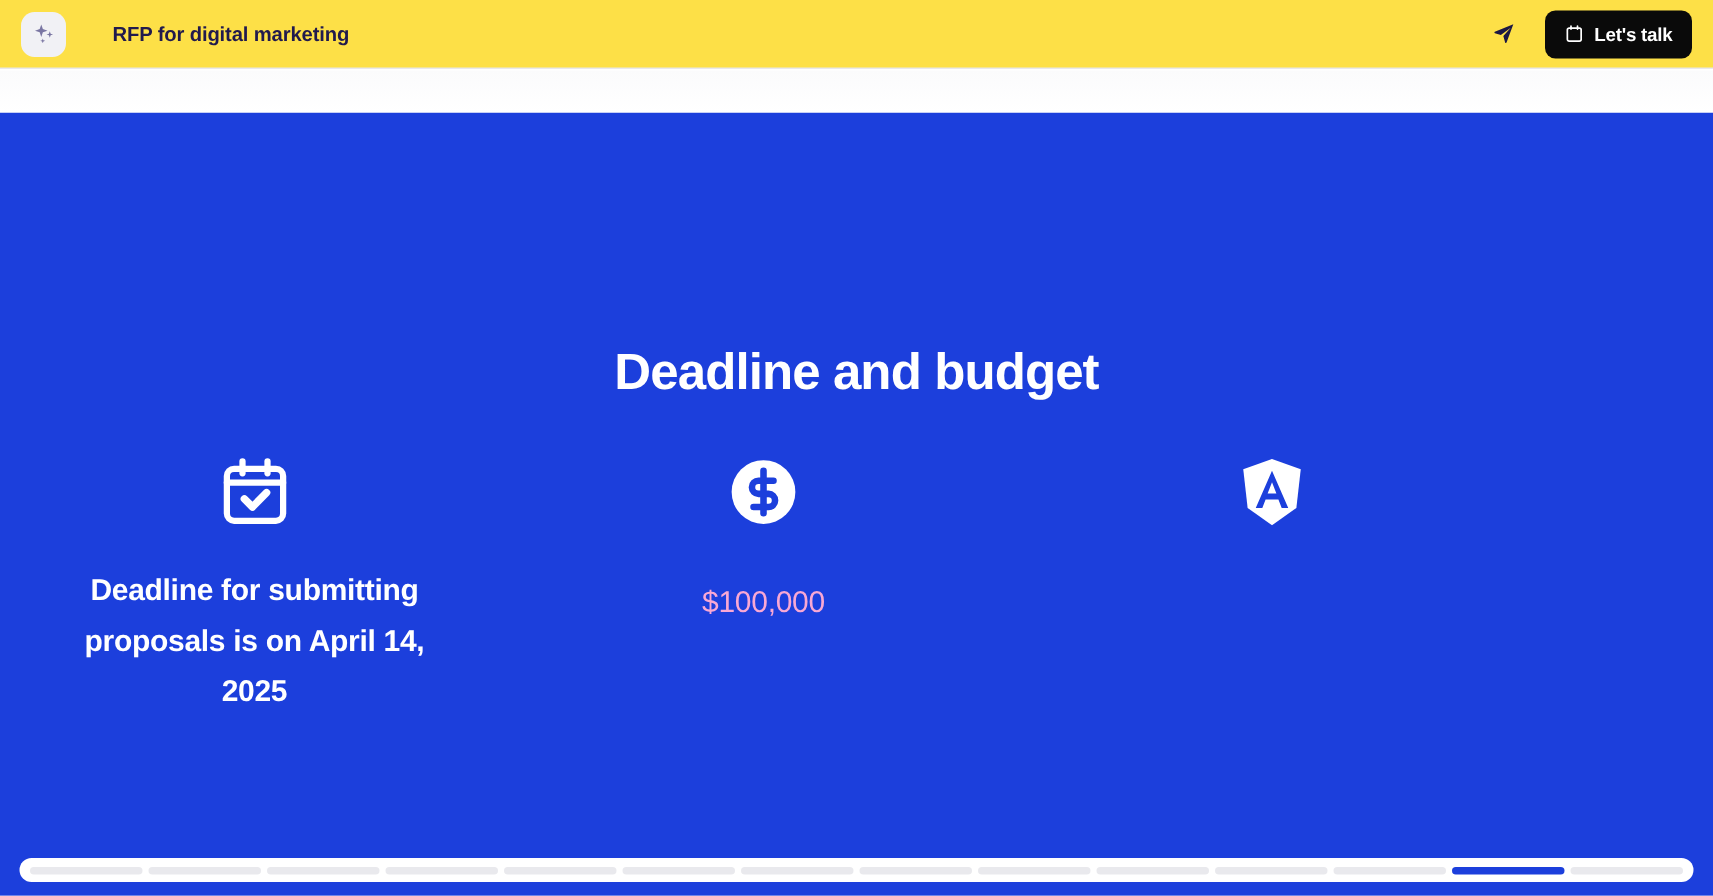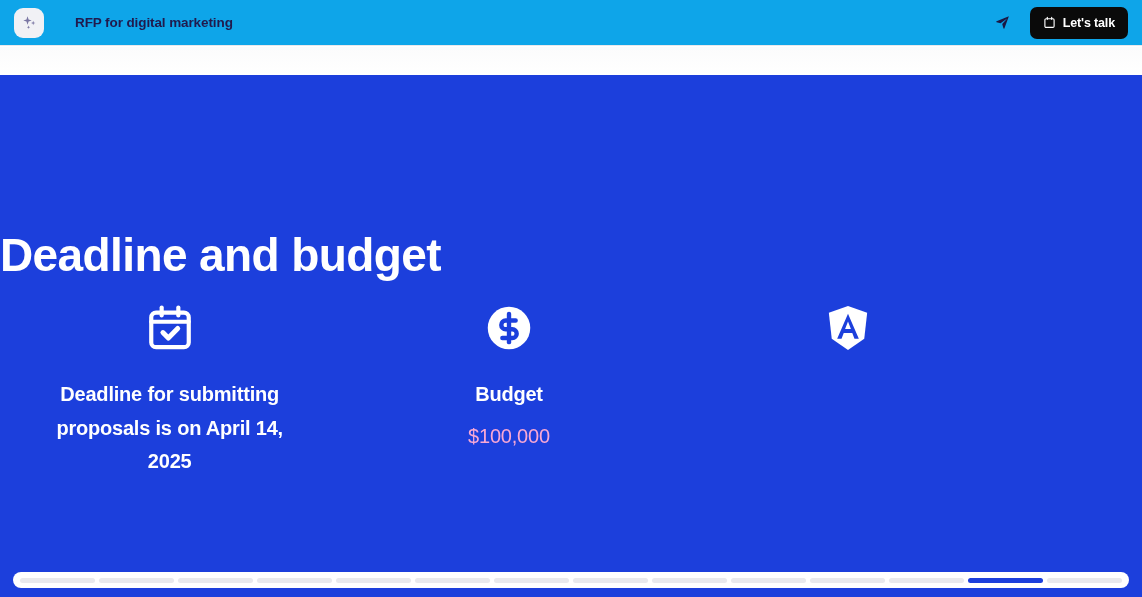--- a/index.html
+++ b/index.html
@@ -15,21 +15,21 @@
     background: #ffffff;
     position: relative;
   }
 
   
   .topbar {
     position: absolute;
     top: 0; left: 0;
     width: 1142px;
     height: 46px;
-    background: #0ea5e9;
+    background: #fde047;
     display: flex;
     align-items: center;
     padding: 0 14px;
     border-bottom: 1px solid #e8e8ec;
     z-index: 5;
   }
 
   .ai-badge {
     width: 30px;
     height: 30px;
@@ -102,21 +102,22 @@
     height: 522px;
     background: #1c3fdc;
     overflow: hidden;
   }
 
   .slide-title {
     position: absolute;
     top: 155px;
     left: 0;
     width: 1142px;
-    font-size: 46px;
+    text-align: center;
+    font-size: 34px;
     font-weight: bold;
     color: #ffffff;
     letter-spacing: -0.6px;
     line-height: 1.1;
   }
 
   .columns {
     position: absolute;
     top: 225px;
     left: 0;
@@ -252,21 +253,20 @@
     <div class="col">
       <div class="col-icon">
         <svg width="50" height="50" viewBox="0 0 24 24">
           <circle cx="12" cy="12" r="10.2" fill="#ffffff"></circle>
           <g fill="none" stroke="#1c3fdc" stroke-width="2.1" stroke-linecap="round" stroke-linejoin="round">
             <line x1="12" y1="5.2" x2="12" y2="18.8"></line>
             <path d="M15.2 8.4 H10.4 a2.1 2.1 0 0 0 0 4.2 h3.2 a2.1 2.1 0 0 1 0 4.2 H8.8"></path>
           </g>
         </svg>
       </div>
-      <div class="col-text narrow">Budget</div>
       <div class="col-subtext">$100,000</div>
     </div>
 
     <div class="col">
       <div class="col-icon">
         <svg width="50" height="50" viewBox="0 0 24 24">
           <path d="M12 1.4 L21.2 4.7 L19.8 17.1 L12 22.6 L4.2 17.1 L2.8 4.7 Z" fill="#ffffff"></path>
           <path d="M12 5.2 L17.2 17.1 H15.1 L14.05 14.4 H9.95 L8.9 17.1 H6.8 Z M12 8.9 L10.6 12.5 H13.4 Z" fill="#1c3fdc"></path>
         </svg>
       </div>

